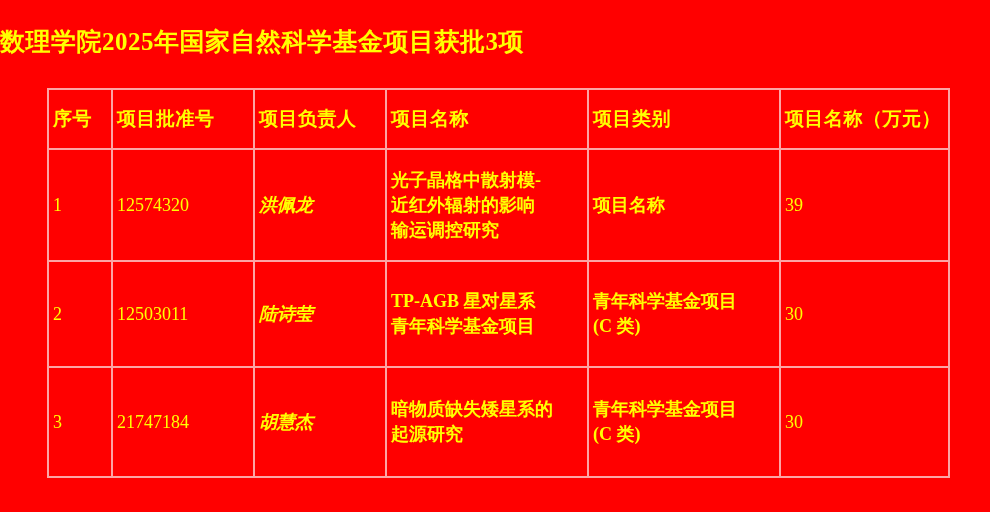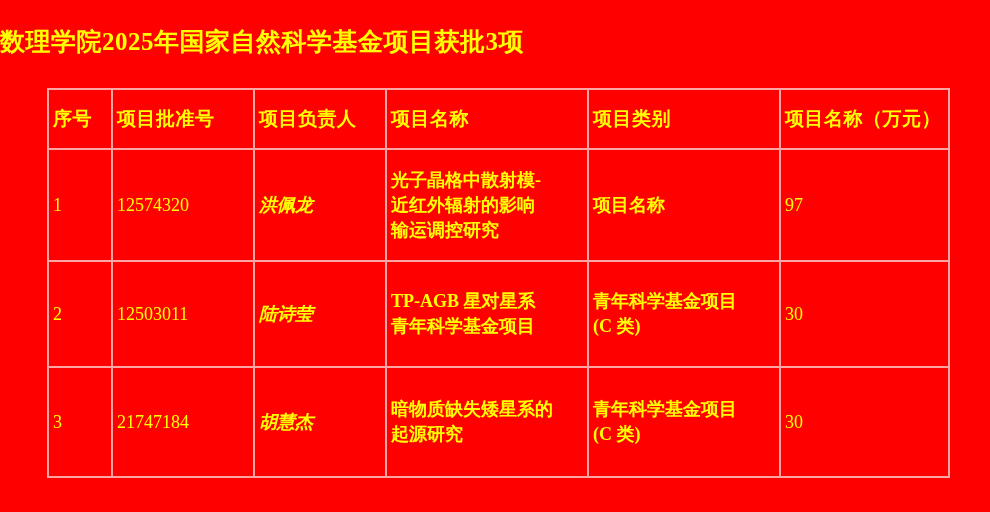--- a/index.html
+++ b/index.html
@@ -130,21 +130,21 @@
         <td class="c-code">12574320</td>
         <td class="c-leader">洪佩龙</td>
         <td class="c-name">
           <span class="cell-line">光子晶格中散射模-</span>
           <span class="cell-line">近红外辐射的影响</span>
           <span class="cell-line">输运调控研究</span>
         </td>
         <td class="c-cat">
           <span class="cell-line">项目名称</span>
         </td>
-        <td class="c-fund">97</td>
+        <td class="c-fund">39</td>
       </tr>
 
       <tr class="row-h2">
         <td class="c-seq">2</td>
         <td class="c-code">12503011</td>
         <td class="c-leader">陆诗莹</td>
         <td class="c-name">
           <span class="cell-line">TP-AGB 星对星系</span>
           <span class="cell-line">青年科学基金项目</span>
         </td>

